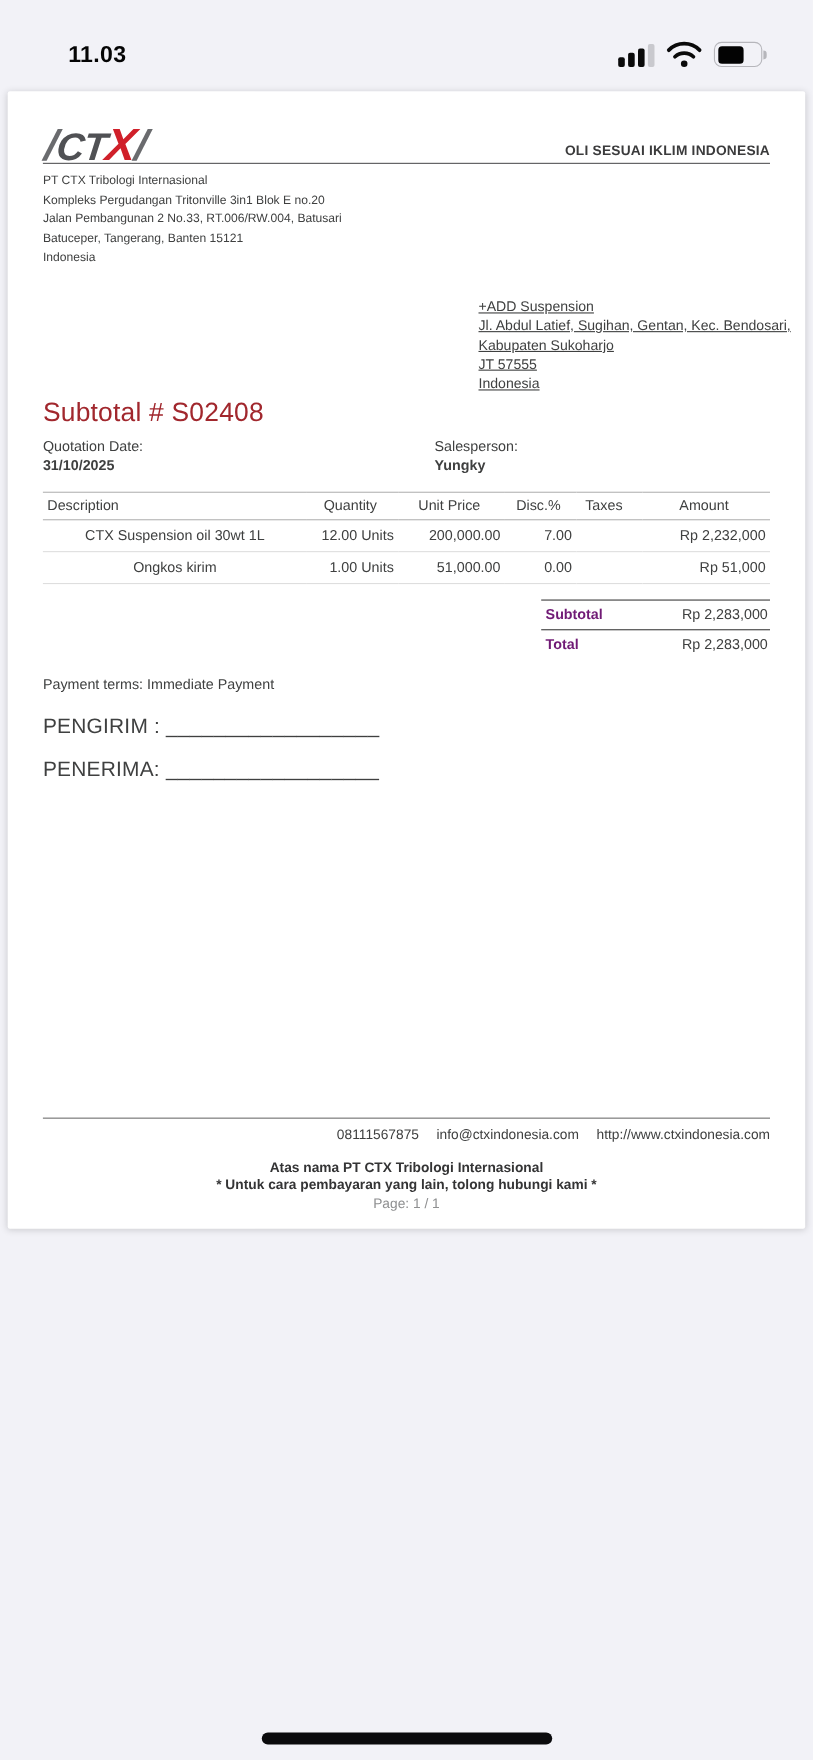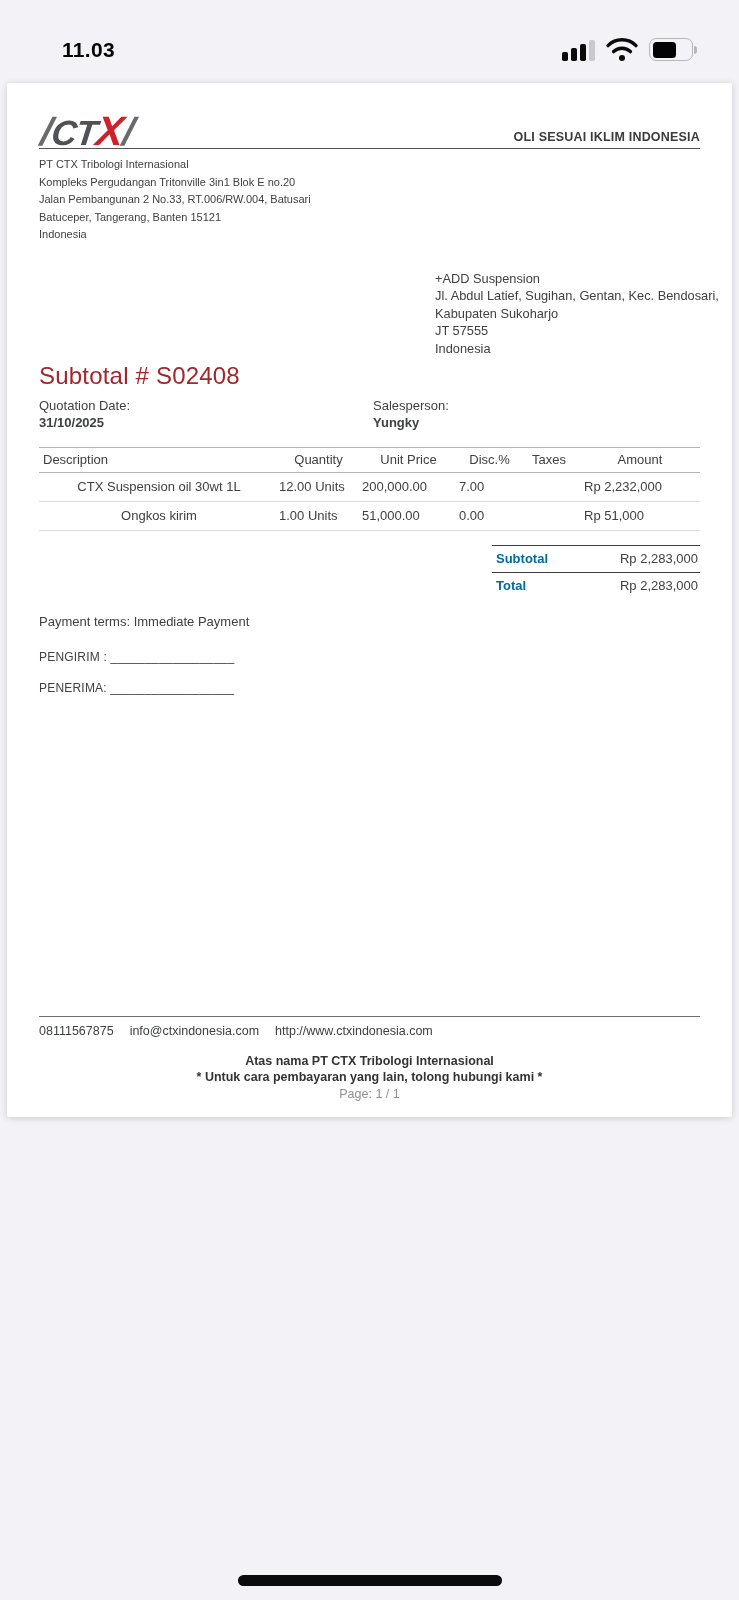--- a/index.html
+++ b/index.html
@@ -49,55 +49,55 @@
   .logo .l-sl { color:#6a6b6e; font-size:39px; }
   .logo .l-ct { color:#505154; font-size:35px; letter-spacing:-1px; }
   .logo .l-x  { color:#d0202a; font-size:41px; letter-spacing:-1px; }
   .logo .l-sr { color:#6a6b6e; font-size:39px; }
   .tagline {
     position:absolute; right:0; bottom:4px;
     font-size:12.5px; font-weight:600; color:#3b3b3c; letter-spacing:.2px;
   }
 
   .company-block { margin-top:7px; font-size:11px; line-height:17.5px; }
-  .customer-block { margin-top:26px; margin-left:396px; font-size:12.8px; line-height:17.5px; white-space:nowrap; }
+  .customer-block { margin-top:26px; margin-left:396px; font-size:12.8px; line-height:17.5px; white-space:nowrap;text-decoration:underline; }
 
   .quote-title { margin-top:5px; font-size:24px; font-weight:500; color:#a1272d; letter-spacing:.2px; }
 
   .info-row { position:relative; margin-top:8px; height:40px; font-size:13px; }
   .info-left { position:absolute; left:0; top:0; }
-  .info-right { position:absolute; left:334px; top:0; }
+  .info-right { position:absolute; left:356px; top:0; }
   .info-value { font-weight:700; margin-top:2px; }
 
   table.lines { margin-top:9px; width:661px; border-collapse:collapse; font-size:13px; table-layout:fixed; }
   table.lines th {
     font-weight:400; color:#3f4040; text-align:center;
     border-top:1px solid #b3b3b3; border-bottom:1px solid #b3b3b3;
     padding:4px 4px 5px 0;
   }
   table.lines th.c-desc { text-align:left; padding-left:4px; }
   table.lines th.c-tax  { text-align:center; padding-right:10px; }
-  table.lines td { padding:6px 4px 7px 0; border-bottom:1px solid #dedede; text-align:left; }
+  table.lines td { padding:6px 4px 7px 0; border-bottom:1px solid #dedede; text-align:right; }
   table.lines td.c-desc { text-align:center; padding-left:4px; }
   table.lines td.c-tax  { text-align:center; padding-right:10px; }
   .w-desc{width:240px;} .w-qty{width:83px;} .w-price{width:97px;}
   .w-disc{width:65px;} .w-tax{width:60px;} .w-amt{width:116px;}
 
   .totals { margin-left:453px; width:208px; margin-top:14px; font-size:13px; }
   .trow { display:flex; justify-content:space-between; padding:5px 2px 6px 4px; }
   .trow.sub { border-top:1.6px solid #3d3d3d; border-bottom:1.6px solid #3d3d3d; }
-  .t-label { color:#0369a1; font-weight:600; }
+  .t-label { color:#701a75; font-weight:600; }
 
   .payment-terms { margin-top:15px; font-size:13px; }
-  .sign-line { margin-top:21px; font-size:12px; letter-spacing:.2px; }
+  .sign-line { margin-top:21px; font-size:19px; letter-spacing:.2px; }
   .sign-line.second { margin-top:17px; }
 
   .doc-footer { position:absolute; left:32px; right:32px; bottom:16px; text-align:center; font-size:12.5px; }
   .footer-sep { border-top:1px solid #6f6f6f; margin-bottom:6px; }
-  .contact-line { display:flex; justify-content:flex-start; gap:16px; line-height:16px; margin-bottom:14px; }
+  .contact-line { display:flex; justify-content:flex-end; gap:16px; line-height:16px; margin-bottom:14px; }
   .bank-line, .acct-line, .note-line { font-weight:600; line-height:16px; color:#343435; }
   .page-num { margin-top:2px; color:#8f9091; }
 
   
   .home-indicator {
     position:absolute; left:238px; top:1575px;
     width:264px; height:11px; border-radius:5.5px; background:#0b0b0d;
   }
 </style>
 </head>

